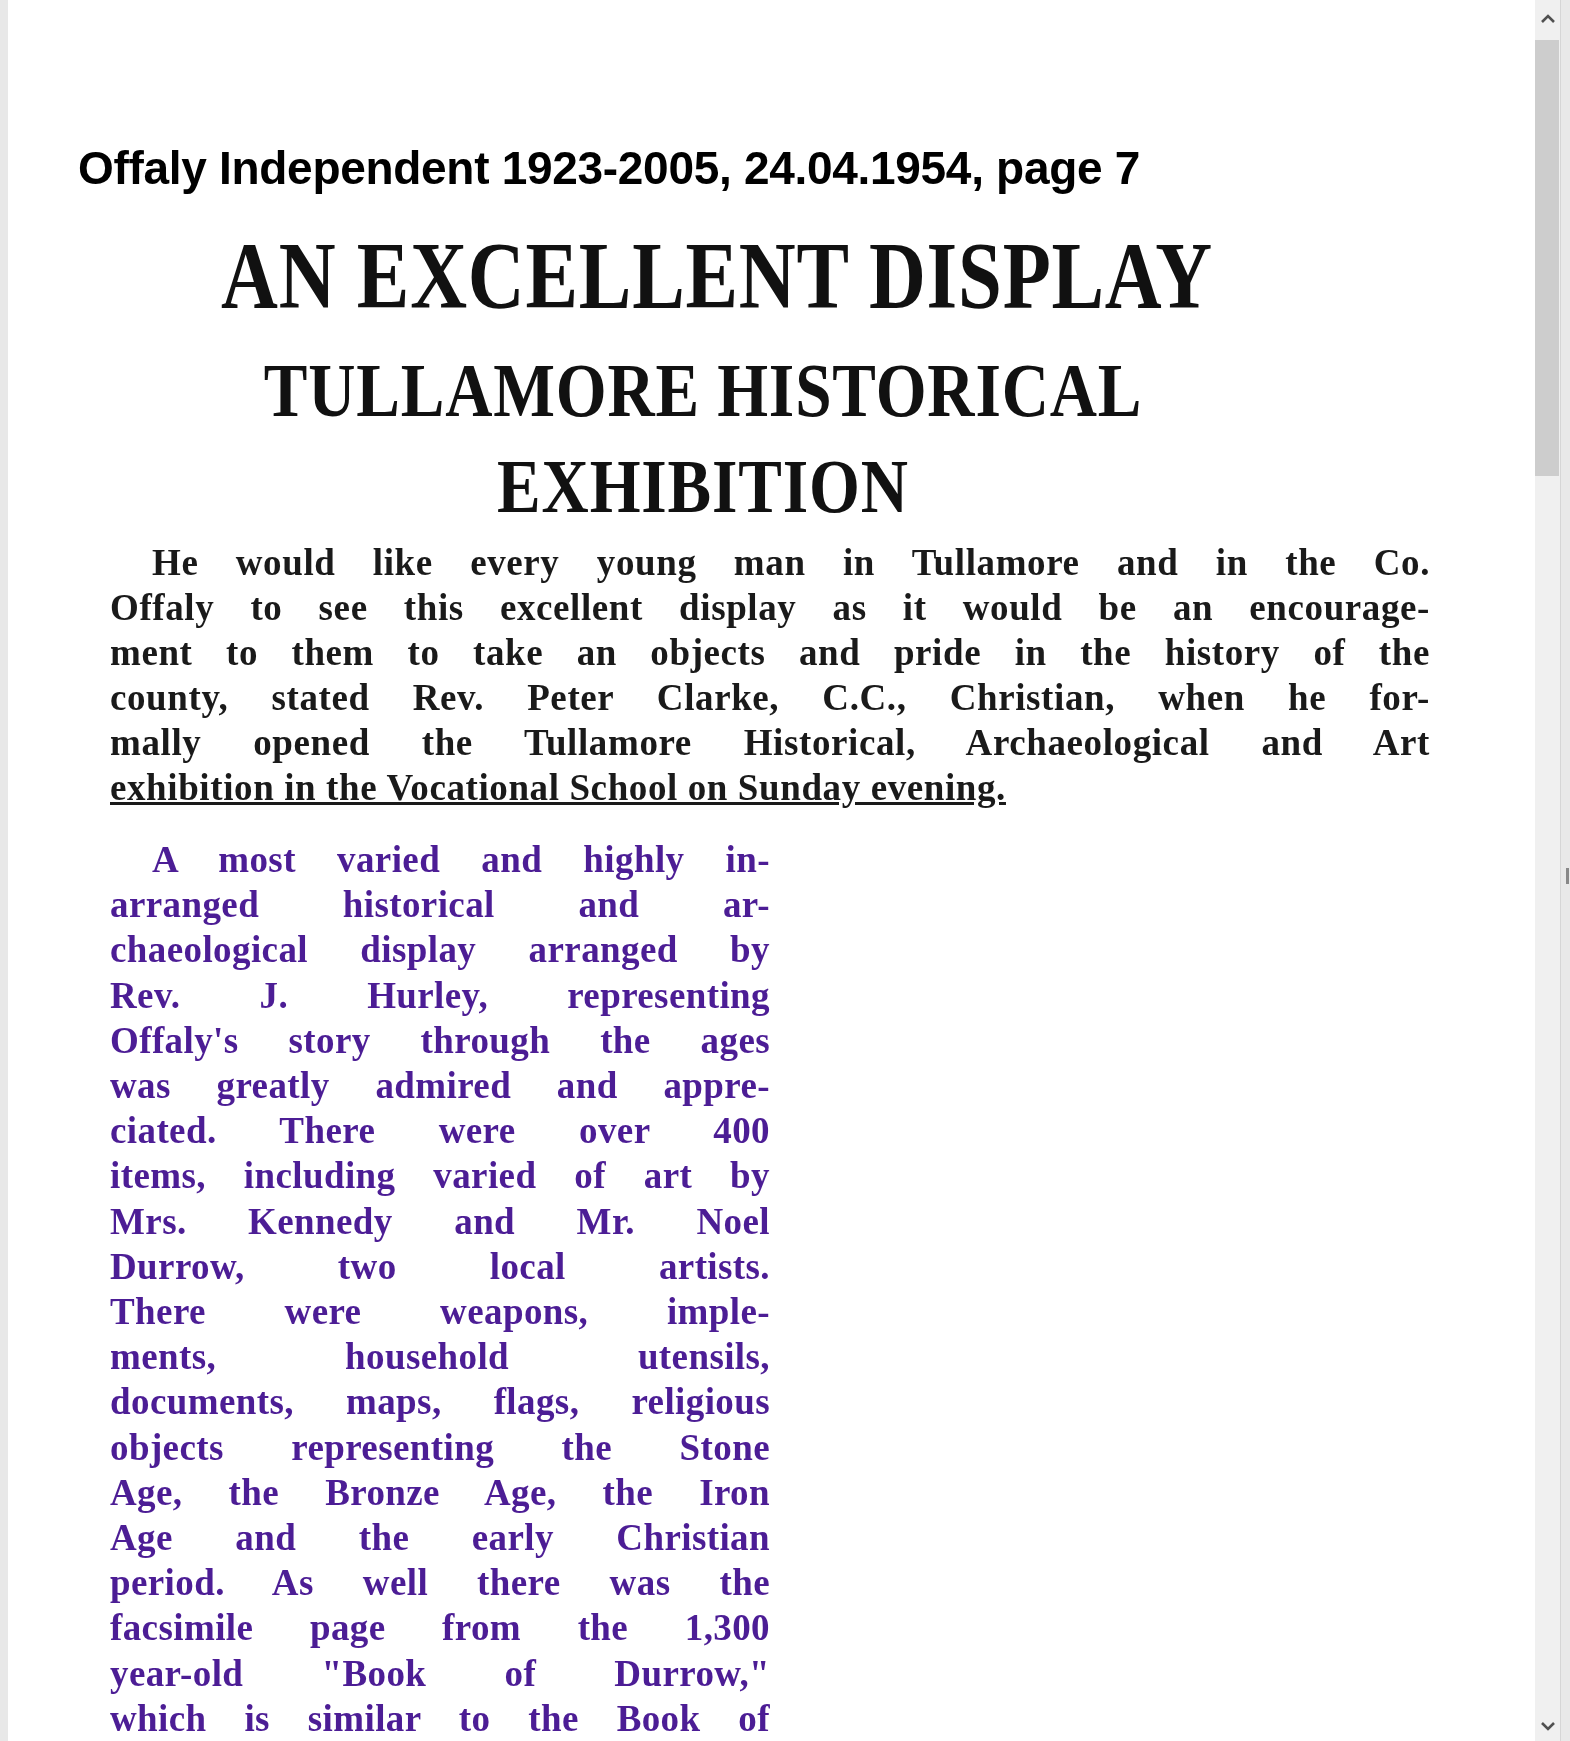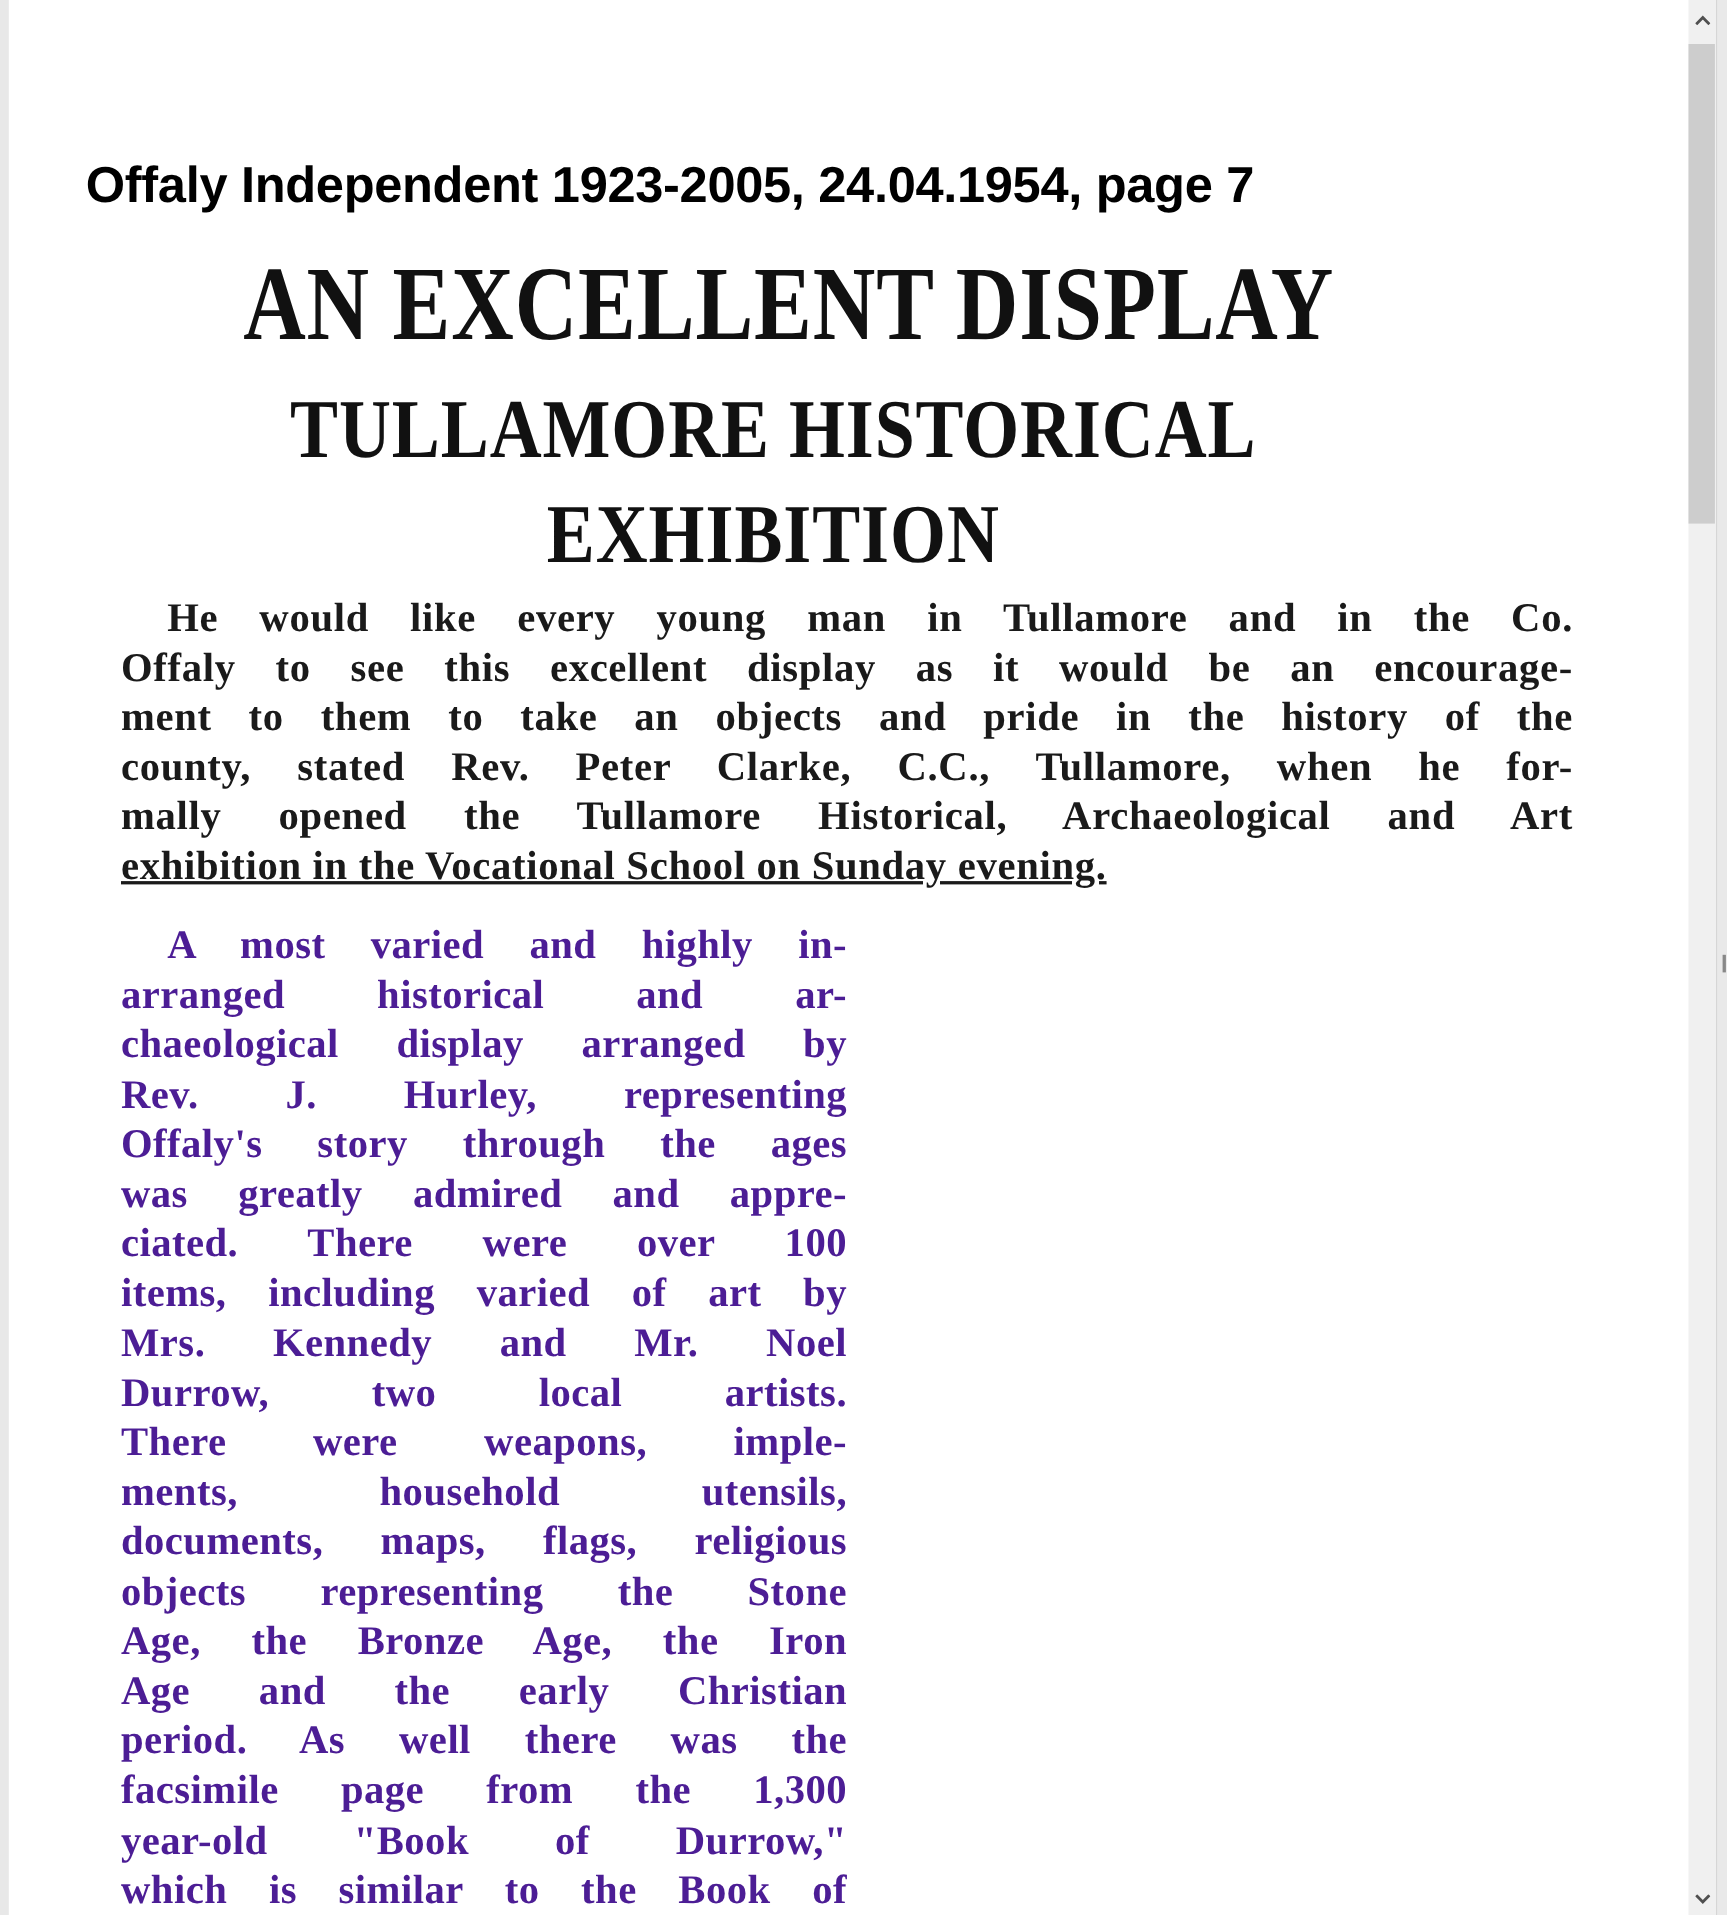--- a/index.html
+++ b/index.html
@@ -63,33 +63,33 @@
   <div class="page-title">Offaly Independent 1923-2005, 24.04.1954, page 7</div>
 
   <div class="headline hl1">AN EXCELLENT DISPLAY</div>
   <div class="headline hl2">TULLAMORE HISTORICAL</div>
   <div class="headline hl3">EXHIBITION</div>
 
   <div class="intro">
     <span class="line indent">He would like every young man in Tullamore and in the Co.</span>
     <span class="line">Offaly to see this excellent display as it would be an encourage-</span>
     <span class="line">ment to them to take an objects and pride in the history of the</span>
-    <span class="line">county, stated Rev. Peter Clarke, C.C., Tullamore, when he for-</span>
+    <span class="line">county, stated Rev. Peter Clarke, C.C., Christian, when he for-</span>
     <span class="line">mally opened the Tullamore Historical, Archaeological and Art</span>
     <span class="line last">exhibition in the Vocational School on Sunday evening.</span>
   </div>
 
   <div class="body-col">
     <span class="line indent">A most varied and highly in-</span>
     <span class="line">arranged historical and ar-</span>
     <span class="line">chaeological display arranged by</span>
     <span class="line">Rev. J. Hurley, representing</span>
     <span class="line">Offaly's story through the ages</span>
     <span class="line">was greatly admired and appre-</span>
-    <span class="line">ciated. There were over 100</span>
+    <span class="line">ciated. There were over 400</span>
     <span class="line">items, including varied of art by</span>
     <span class="line">Mrs. Kennedy and Mr. Noel</span>
     <span class="line">Durrow, two local artists.</span>
     <span class="line">There were weapons, imple-</span>
     <span class="line">ments, household utensils,</span>
     <span class="line">documents, maps, flags, religious</span>
     <span class="line">objects representing the Stone</span>
     <span class="line">Age, the Bronze Age, the Iron</span>
     <span class="line">Age and the early Christian</span>
     <span class="line">period. As well there was the</span>

